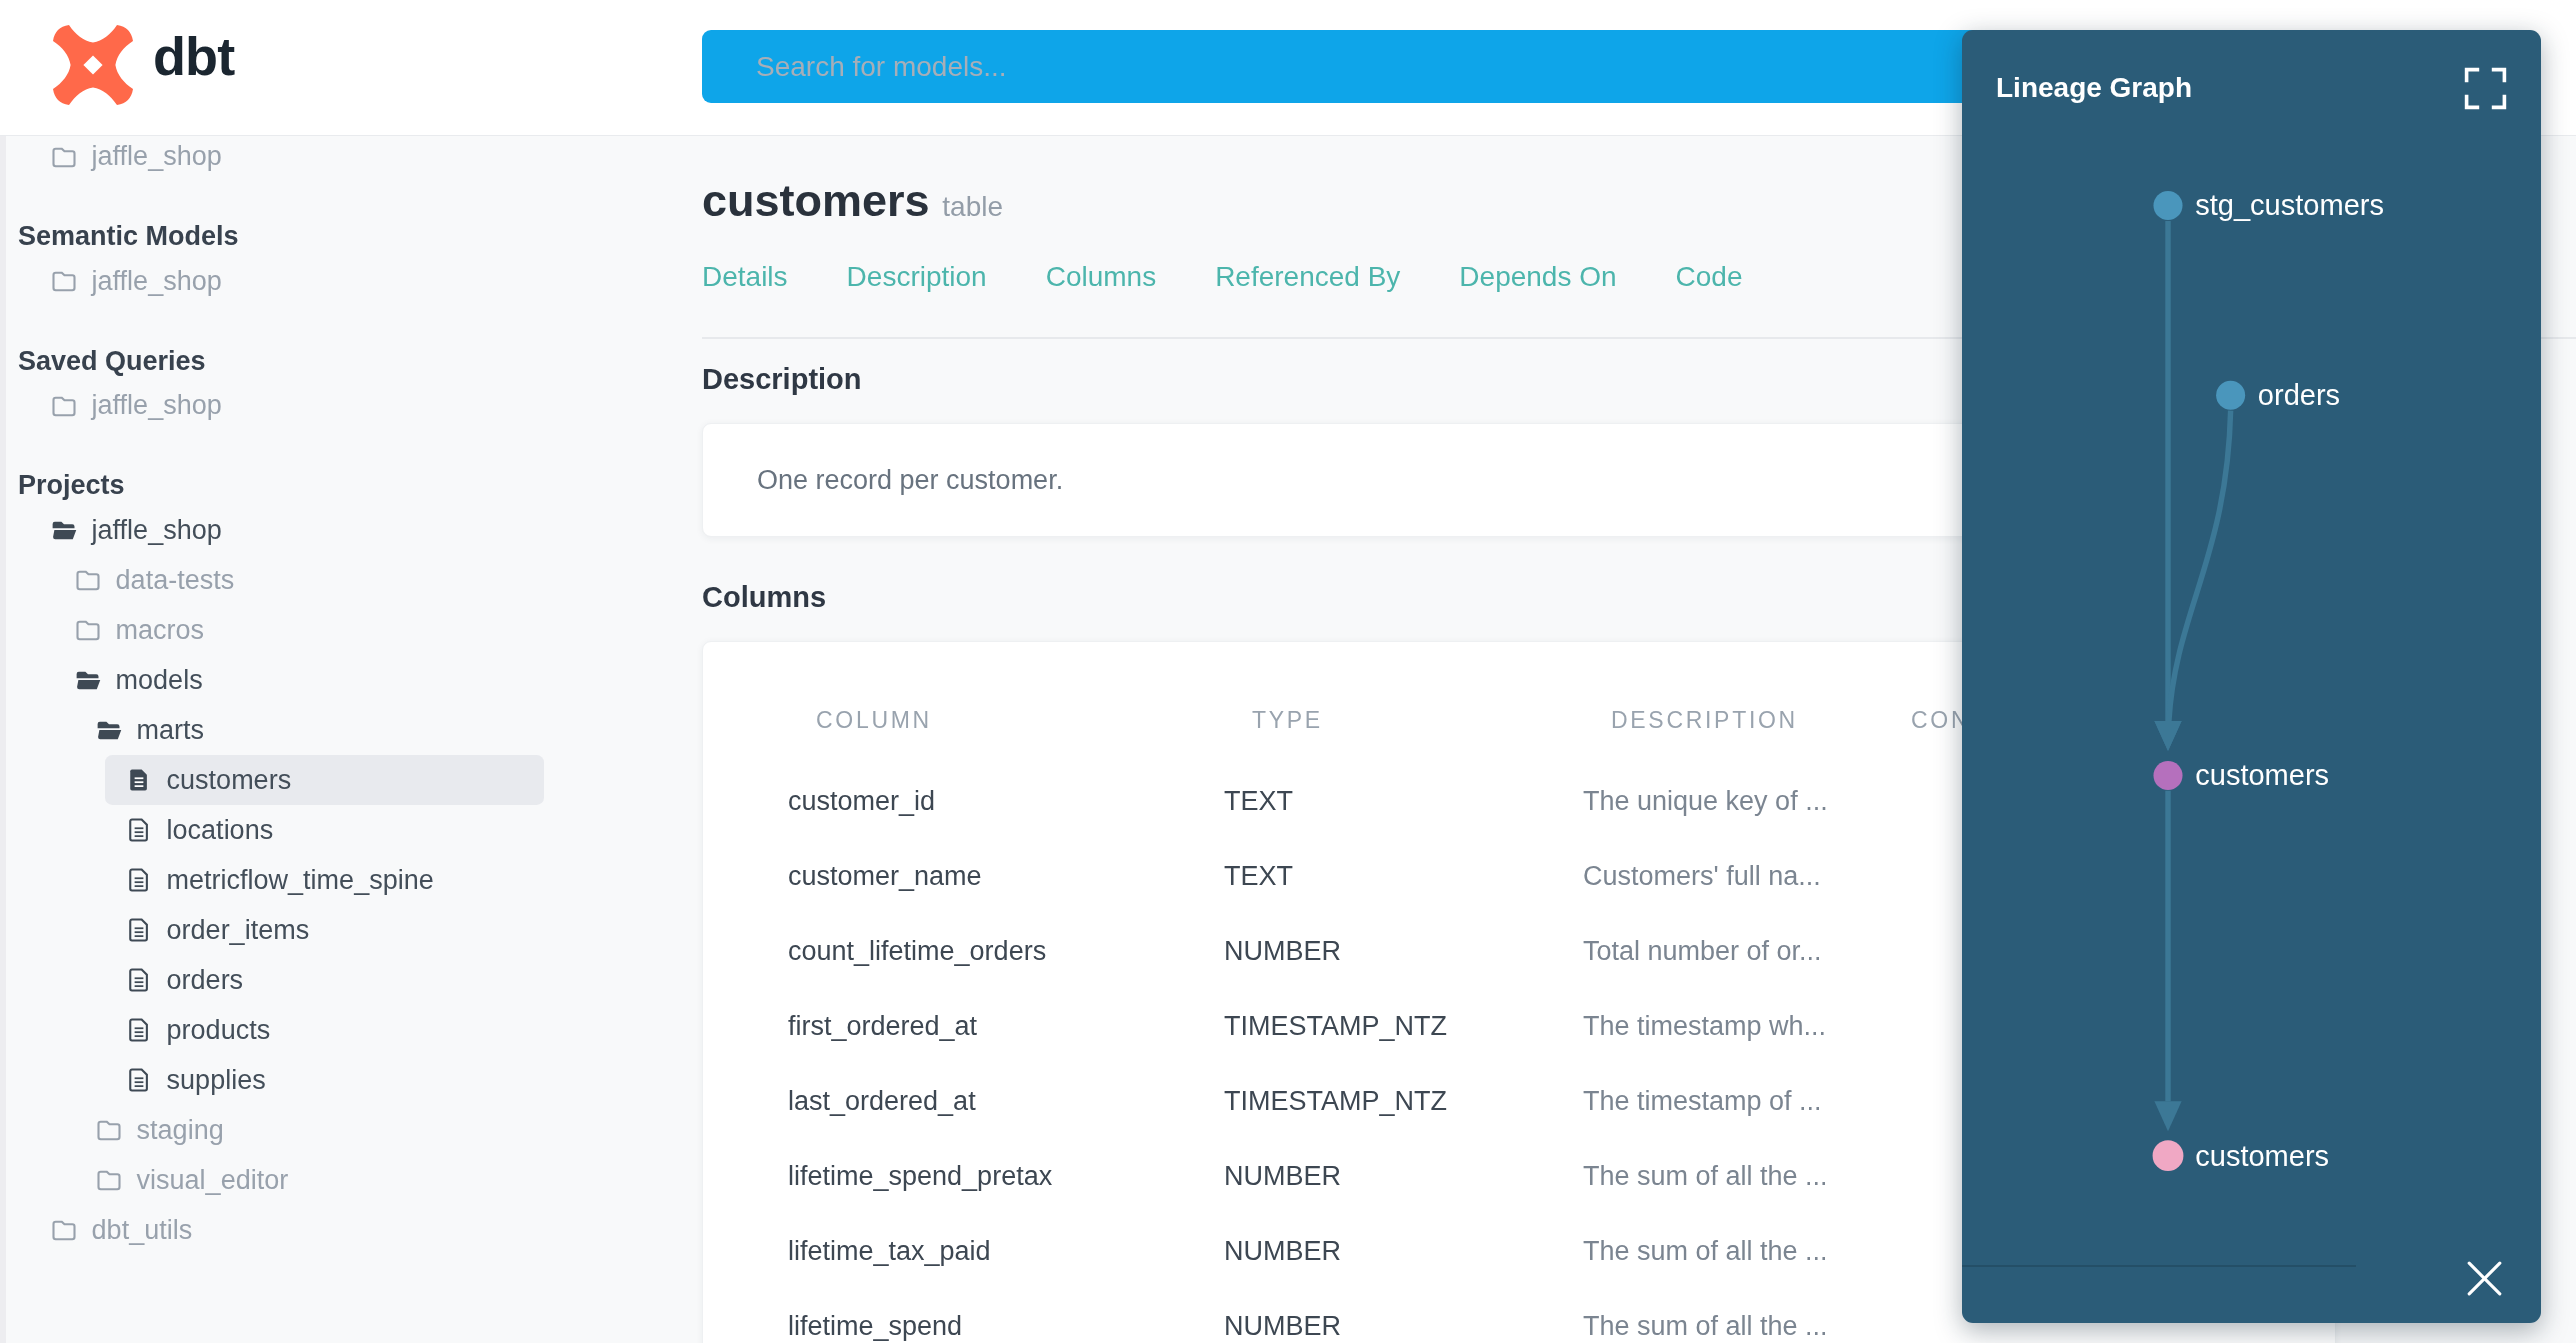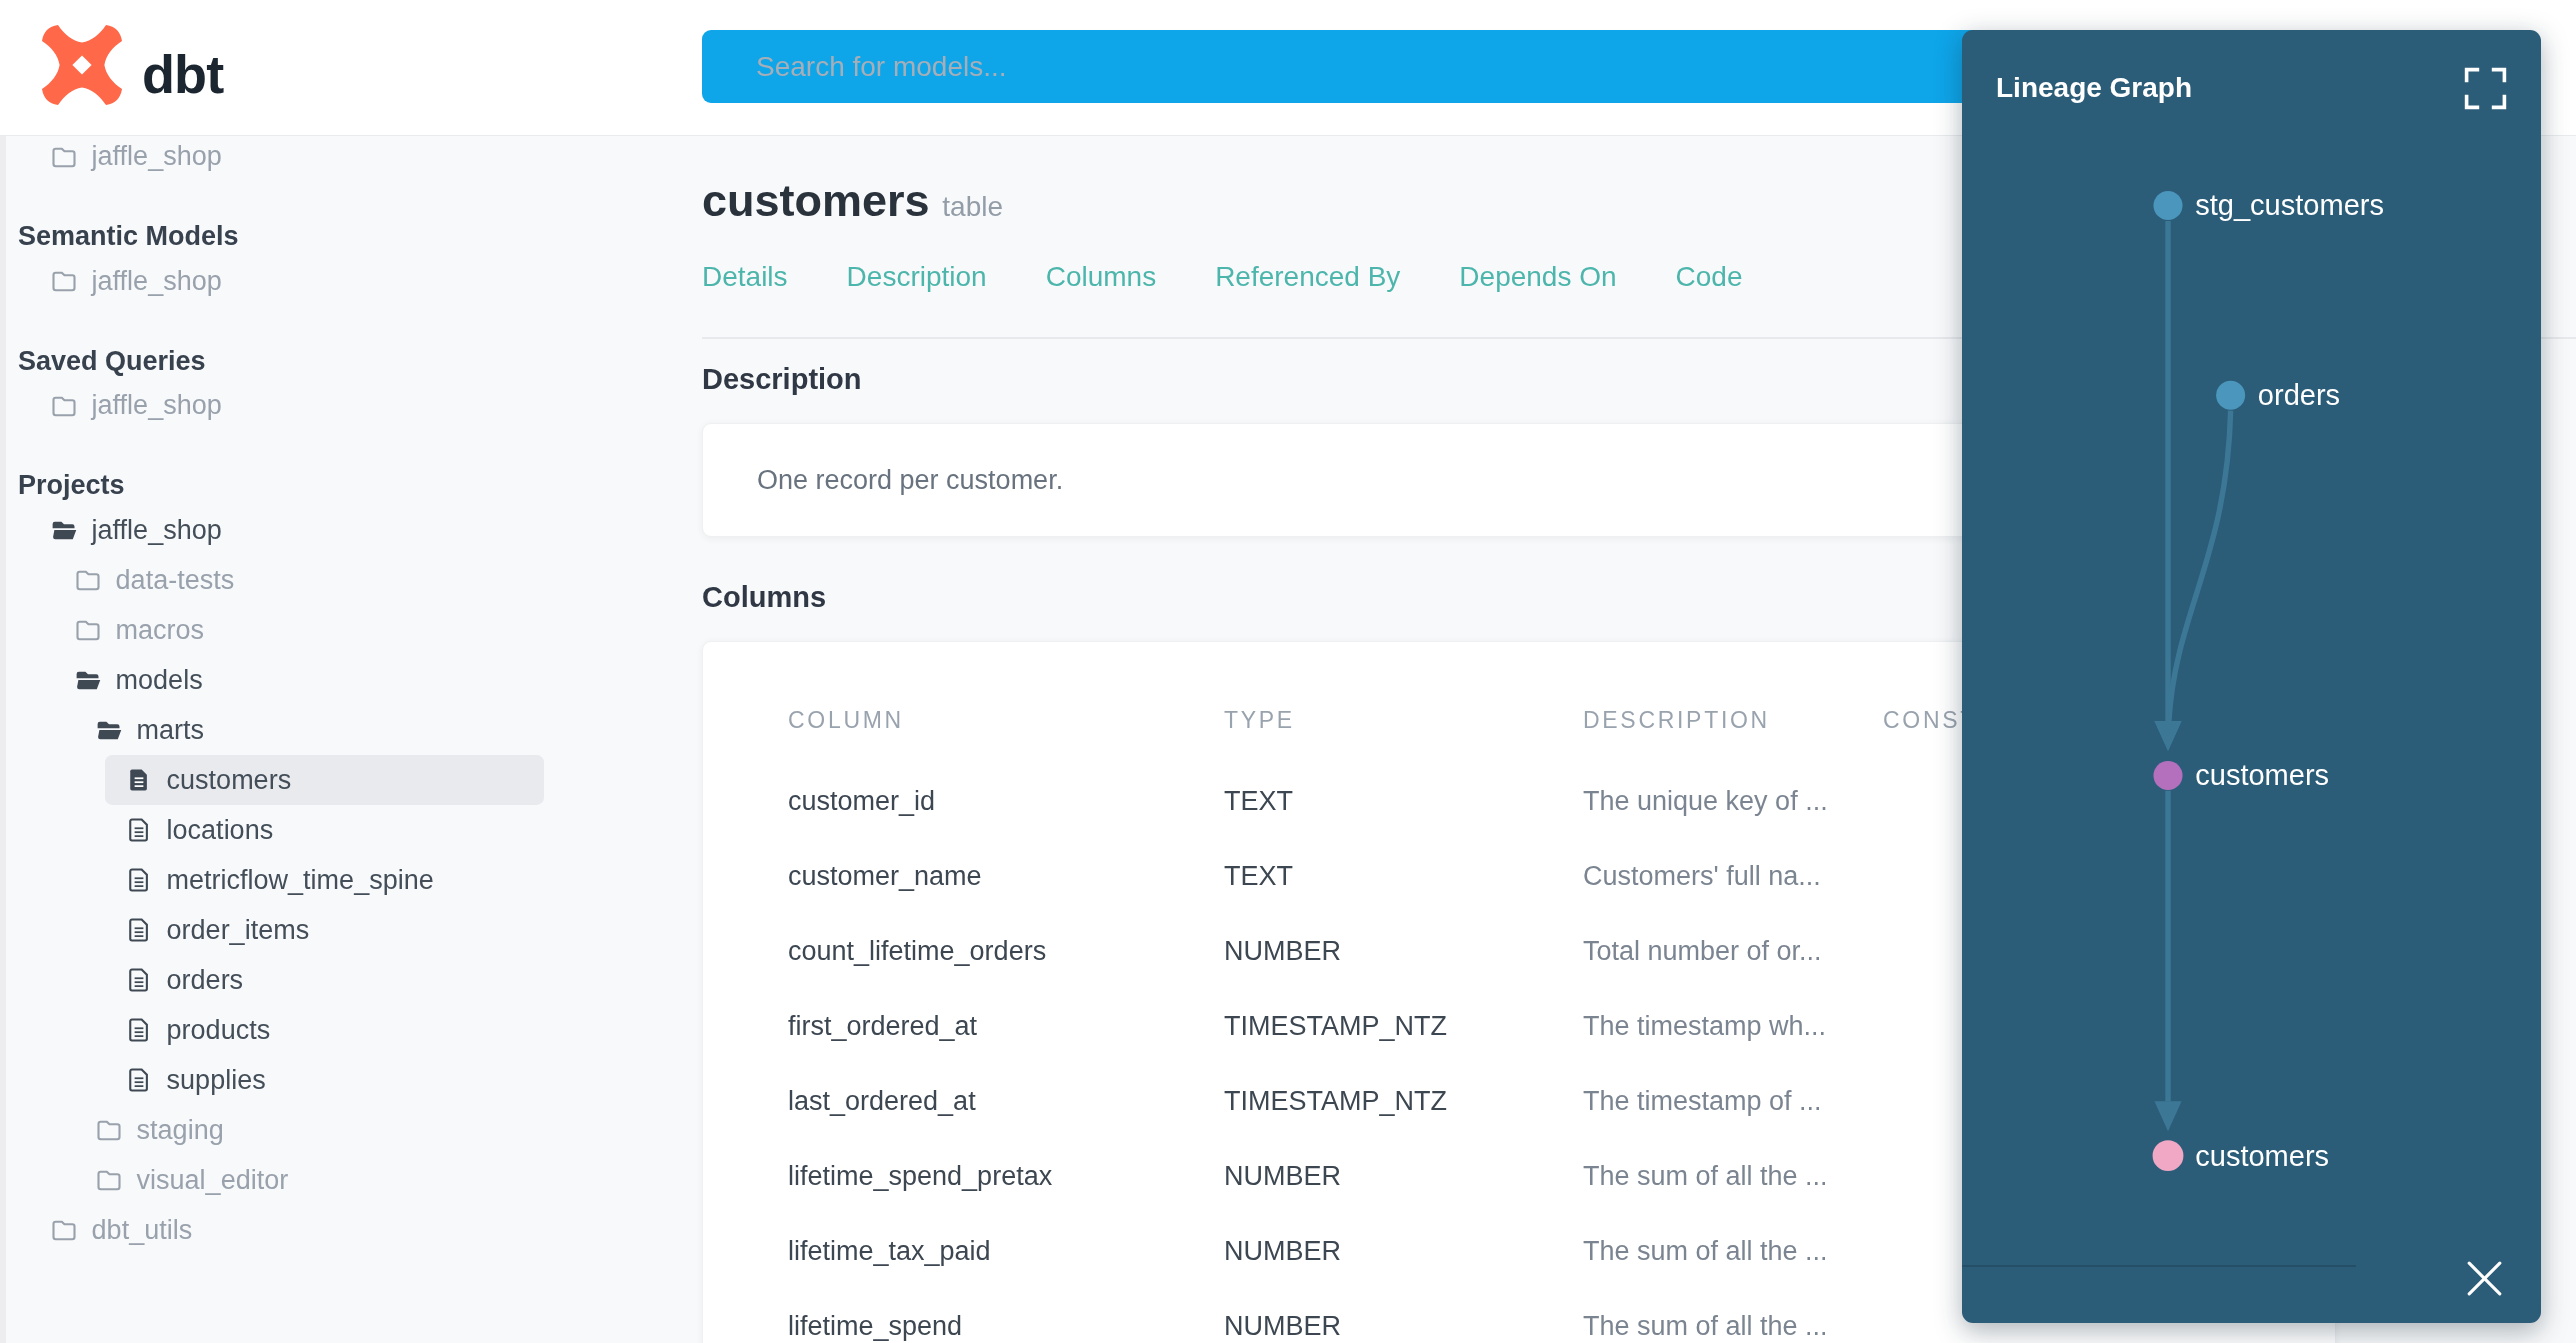--- a/index.html
+++ b/index.html
@@ -7,21 +7,21 @@
   body {
     font-family:"Liberation Sans","DejaVu Sans",sans-serif;
     background:#f8f9fa; position:relative;
   }
 
   
   .header {
     position:absolute; top:0; left:0; width:2576px; height:136px;
     background:#ffffff; border-bottom:1.8px solid #e9ebee; z-index:5;
   }
-  .logo-wrap { position:absolute; left:42px; top:25.4px; display:flex; align-items:flex-end; }
+  .logo-wrap { position:absolute; left:53px; top:25.4px; display:flex; align-items:flex-start; }
   .logo-mark { width:80px; height:80px; }
   .logo-text { font-size:54px; font-weight:700; color:#1b2630; margin-left:20px; letter-spacing:-0.9px; }
   .search-input {
     position:absolute; left:702px; top:30px; width:1495px; height:73px;
     background:#0ea5e9; border:none; outline:none; border-radius:9px;
     padding:0 54px; font-size:28px; color:#3c4550;
     font-family:"Liberation Sans","DejaVu Sans",sans-serif;
   }
   .search-input::placeholder { color:#a7aeb8; }
 
@@ -58,21 +58,21 @@
   .section-heading { position:absolute; left:702px; font-size:29px; font-weight:700; color:#2f3844; }
   .card {
     position:absolute; left:702px; background:#ffffff; border-radius:9px;
     box-shadow:0 1.8px 7.3px rgba(40,50,60,0.06); border:0.9px solid #eef0f2;
   }
   .desc-card { top:423px; width:1495px; height:114px; display:flex; align-items:center; padding-left:54px; }
   .desc-text { font-size:27px; color:#68737f; }
   .table-card { top:641px; width:1634px; height:817px; }
   .thead { position:relative; margin-top:65px; height:51px; }
   .thead span {
-    position:absolute; top:0; font-size:23px; letter-spacing:2.7px; color:#99a3ae; font-weight:500;
+    position:absolute; top:0; font-size:23px; letter-spacing:2.7px; color:#99a3ae; font-weight:500;margin-left:28px;
   }
   .trow { position:relative; height:75px; }
   .trow span { position:absolute; top:50%; transform:translateY(-50%); font-size:27px; }
   .c0 { left:85px; }  .c1 { left:521px; } .c2 { left:880px; } .c3 { left:1180px; }
   .cell-name, .cell-type { color:#3d4752; }
   .cell-desc { color:#7b8591; }
 
   
   .lineage {
     position:absolute; left:1962px; top:30px; width:579px; height:1293px;

